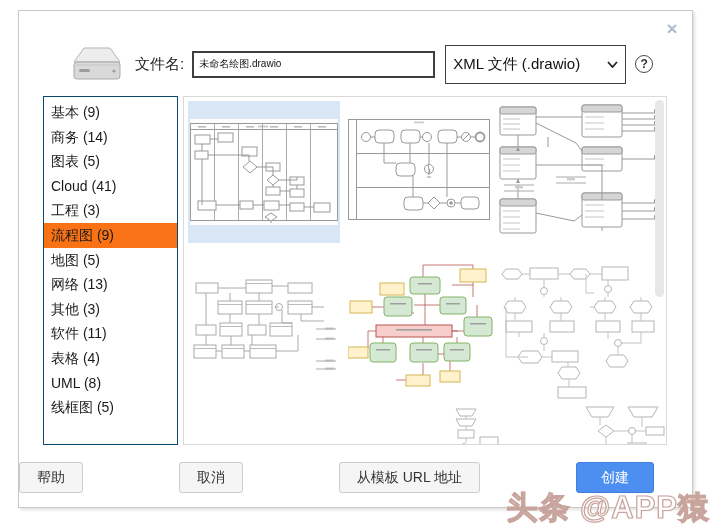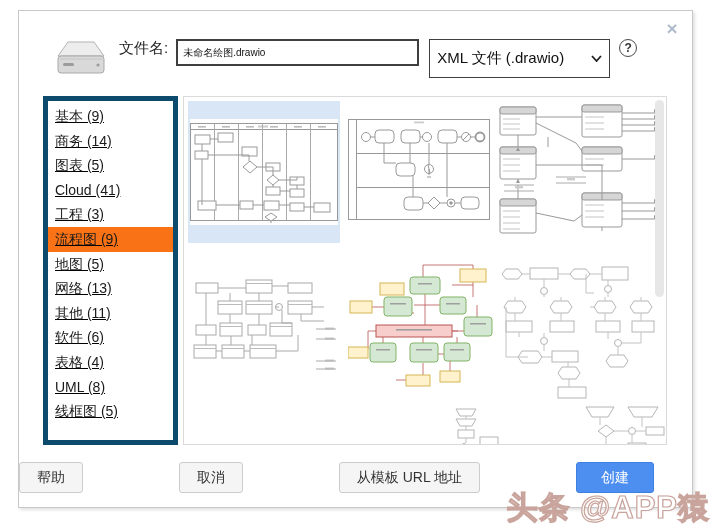--- a/index.html
+++ b/index.html
@@ -8,36 +8,36 @@
 
   .dialog { position:absolute; left:18px; top:10px; width:675px; height:498px;
             background:#fff; border:1px solid #c8c8c8;
             box-shadow:2px 2px 3px rgba(0,0,0,0.12); }
 
   .close-x { position:absolute; top:8px; right:10px; width:20px; height:20px;
              color:#aebccd; font-size:19px; line-height:20px; text-align:center;
              cursor:pointer; font-weight:bold; }
 
   
-  .hdr { position:absolute; left:0; top:28px; width:100%; height:50px;
-         display:flex; align-items:flex-start; padding-left:36px; }
+  .hdr { position:absolute; left:16px; top:28px; width:100%; height:50px;
+         display:flex; align-items:center; padding-left:36px; }
   .disk-icon { width:52px; height:38px; flex:0 0 auto; }
   .file-label { font-size:15px; color:#222; margin-left:12px; margin-right:8px; white-space:nowrap; }
   .fname { width:243px; height:27px; border:2px solid #3f3f3f; font-size:10px;
            padding:0 5px; font-family:"Liberation Sans", sans-serif; color:#111; }
   .ftype { margin-left:10px; width:181px; height:39px; border:1px solid #3f3f3f;
            display:flex; align-items:center; justify-content:space-between;
            padding:0 7px; font-size:15px; color:#111; background:#fff; cursor:pointer; }
   .help-circ { margin-left:9px; width:18px; height:18px; border:1.5px solid #4a4a4a;
                border-radius:50%; font-size:12px; font-weight:bold; color:#333;
                display:flex; align-items:center; justify-content:center; cursor:pointer; }
 
   
   .sidebar { position:absolute; left:24px; top:85px; width:135px; height:349px;
-             border:5px solid #0c4a6e; background:#fff; padding-top:3px; overflow:hidden;text-decoration:underline; }
+             border:1px solid #0c4a6e; background:#fff; padding-top:3px; overflow:hidden; }
   .cat { height:24.6px; line-height:24.6px; padding-left:7px; font-size:14px;
          color:#1a1a1a; cursor:pointer; white-space:nowrap; }
   .cat.selected { background:#f97316; }
 
   
   .panel { position:absolute; left:164px; top:85px; width:484px; height:349px;
            border:1px solid #dadada; background:#fff; overflow:hidden; }
   .thumb { position:absolute; cursor:pointer; }
   .thumb.selected { background:#d9e6f5; display:flex; align-items:center; justify-content:center; }
   .thumb.selected svg { background:#fdfdfd; }
@@ -85,22 +85,22 @@
 
   <div class="sidebar">
     <div class="cat">基本 (9)</div>
     <div class="cat">商务 (14)</div>
     <div class="cat">图表 (5)</div>
     <div class="cat">Cloud (41)</div>
     <div class="cat">工程 (3)</div>
     <div class="cat selected">流程图 (9)</div>
     <div class="cat">地图 (5)</div>
     <div class="cat">网络 (13)</div>
-    <div class="cat">其他 (11)</div>
-    <div class="cat">软件 (6)</div>
+    <div class="cat">其他 (3)</div>
+    <div class="cat">软件 (11)</div>
     <div class="cat">表格 (4)</div>
     <div class="cat">UML (8)</div>
     <div class="cat">线框图 (5)</div>
   </div>
 
   <div class="panel">
 
     <div class="thumb selected" style="left:4px;top:4px;width:152px;height:142px;">
       <svg width="148" height="106" viewBox="0 0 148 106">
         <rect x="0.5" y="4.5" width="147" height="97" fill="#fff" stroke="#999"></rect>

